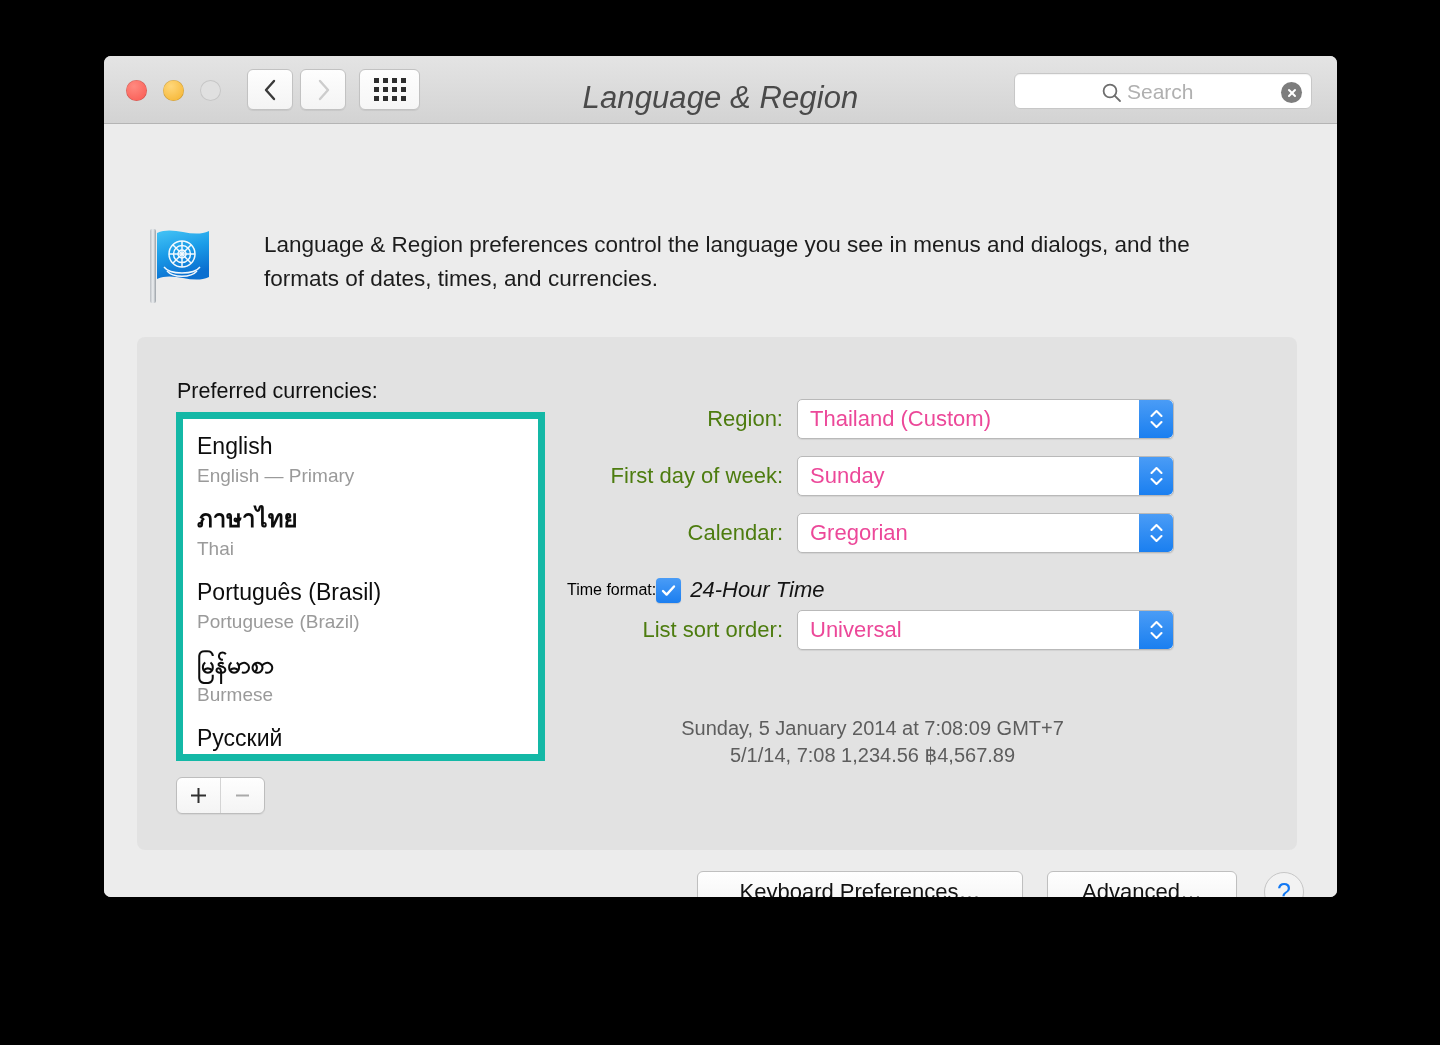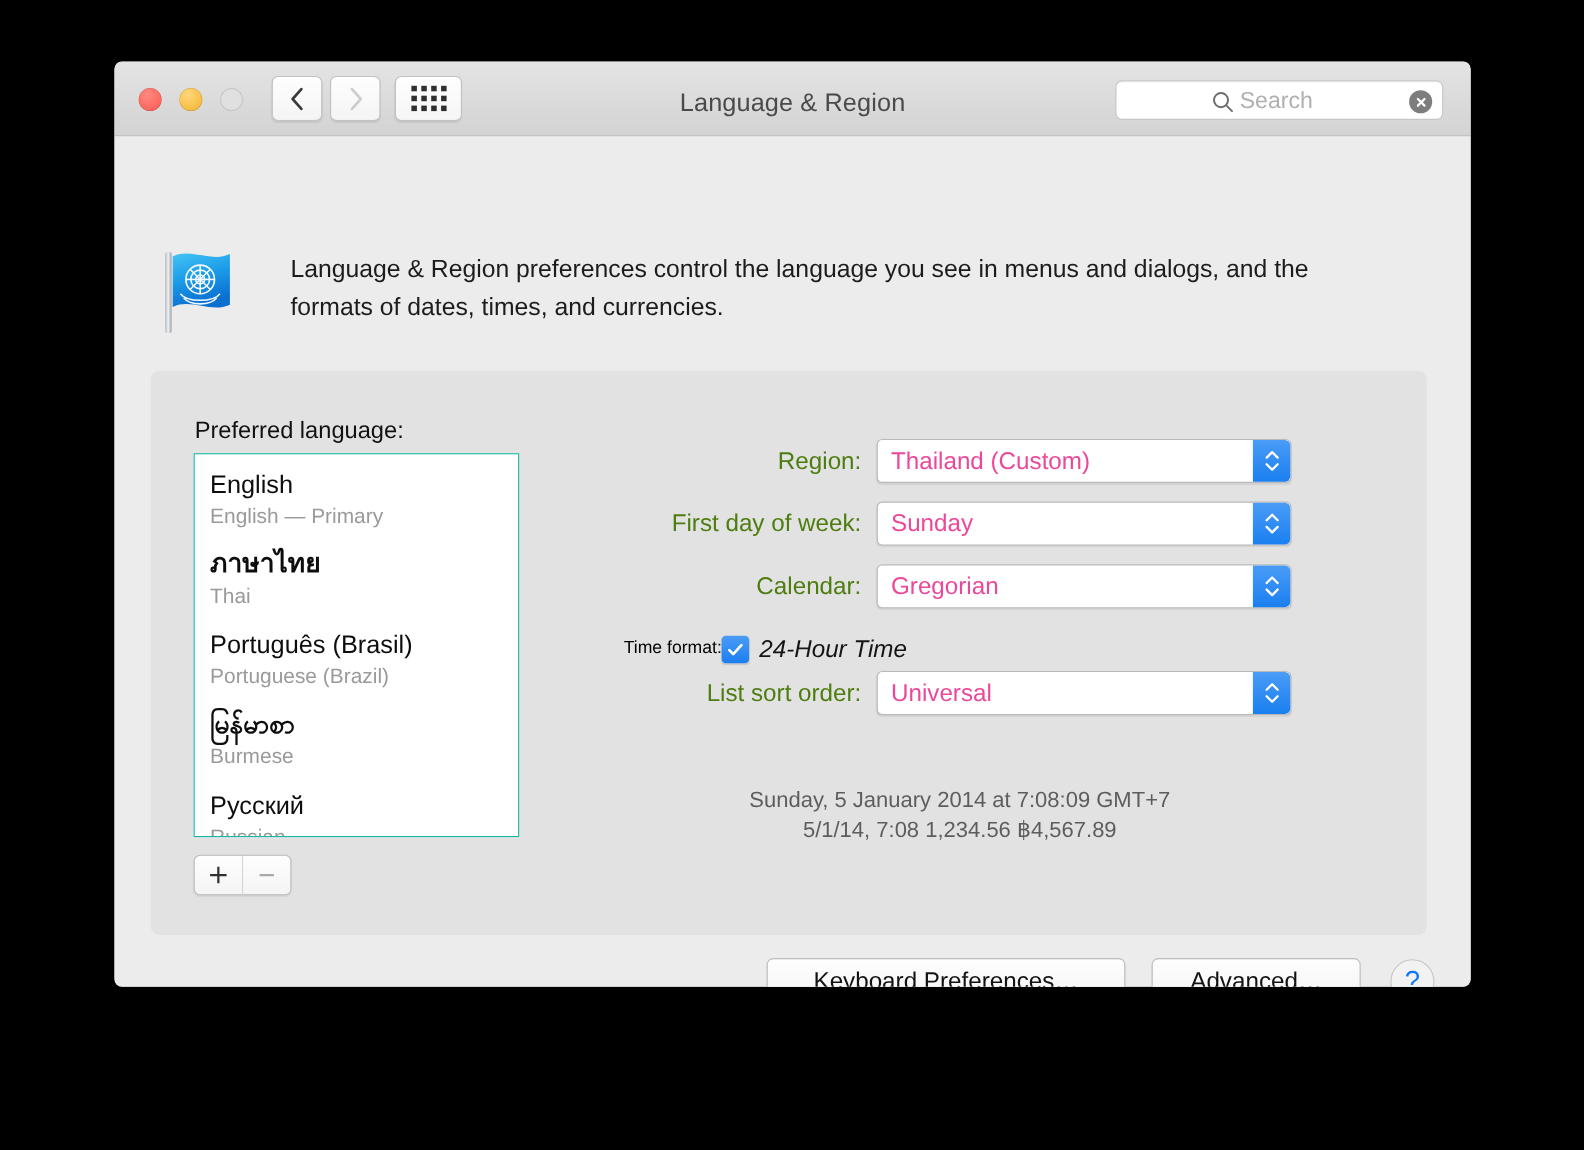--- a/index.html
+++ b/index.html
@@ -50,22 +50,23 @@
     background: linear-gradient(to bottom,#fefefe,#f6f6f6);
     border: .5px solid #c2c2c2;
     box-shadow: 0 1px 1px rgba(0,0,0,.07);
     display: flex; align-items: center; justify-content: center;
   }
   .griddots { display: grid; grid-template-columns: repeat(4, 5px); grid-template-rows: repeat(3, 5px); gap: 4px; }
   .griddots i { display: block; width: 5px; height: 5px; background: #2e2e2e; }
 
   .wintitle {
     position: absolute; left: 0; right: 0; top: 24px;
-    text-align: center; font-size: 23px; color: #4a4a4a;
+    text-align: center; font-size: 31px; color: #4a4a4a;
     letter-spacing: .1px;
+    font-style: italic;
   }
 
   .searchfield {
     position: absolute; right: 25px; top: 17px;
     width: 298px; height: 36px;
     background: #fff; border-radius: 6px;
     border: .5px solid #c7c7c7;
     box-shadow: inset 0 1px 1px rgba(0,0,0,.05);
     display: flex; align-items: center;
   }
@@ -93,22 +94,22 @@
     position: absolute; left: 33px; top: 213px;
     width: 1160px; height: 513px;
     background: #e2e2e2;
     border-radius: 8px;
   }
 
   .prefLabel { position: absolute; left: 40px; top: 42px; font-size: 21.5px; color: #111; }
 
   .langlist {
     position: absolute; left: 39px; top: 75px;
-    width: 296px; height: 349px;
-    background: #fff; border: 1px solid #14b8a6;
+    width: 369px; height: 349px;
+    background: #fff; border: 7px solid #14b8a6;
     overflow: hidden;
   }
   .langitem { padding: 0 14px; }
   .langitem .native { font-size: 23px; color: #0d0d0d; line-height: 32px; }
   .langitem .native.thai { font-size: 24px; font-weight: bold; }
   .langitem .sub { font-size: 19px; color: #9a9a9a; line-height: 27px; }
   .langitem + .langitem { margin-top: 14px; }
   .langlist-inner { padding-top: 11px; }
 
   .segctl {
@@ -271,21 +272,21 @@
             <path d="M16,44 C22,52 46,52 52,44"></path>
             <path d="M19,48 C25,55 43,55 49,48"></path>
           </g>
         </svg>
       </div>
 
       <div class="desc">Language &amp; Region preferences control the language you see in menus and dialogs, and the formats of dates, times, and currencies.</div>
 
       <div class="panel">
 
-        <div class="prefLabel">Preferred language:</div>
+        <div class="prefLabel">Preferred currencies:</div>
 
         <div class="langlist">
           <div class="langlist-inner">
             <div class="langitem">
               <div class="native">English</div>
               <div class="sub">English — Primary</div>
             </div>
             <div class="langitem">
               <div class="native thai">ภาษาไทย</div>
               <div class="sub">Thai</div>

